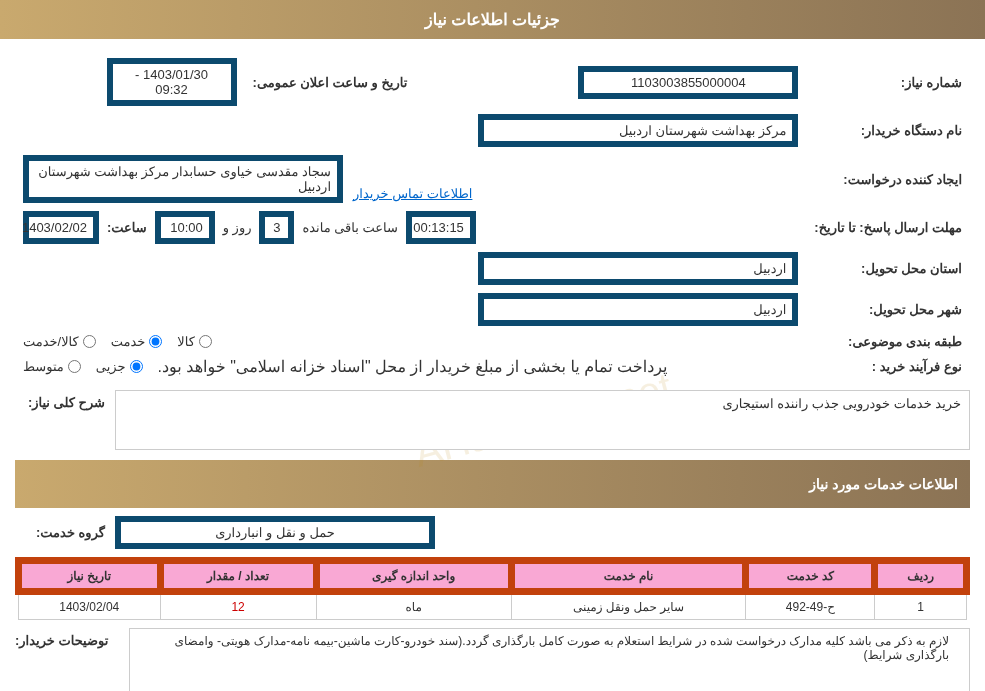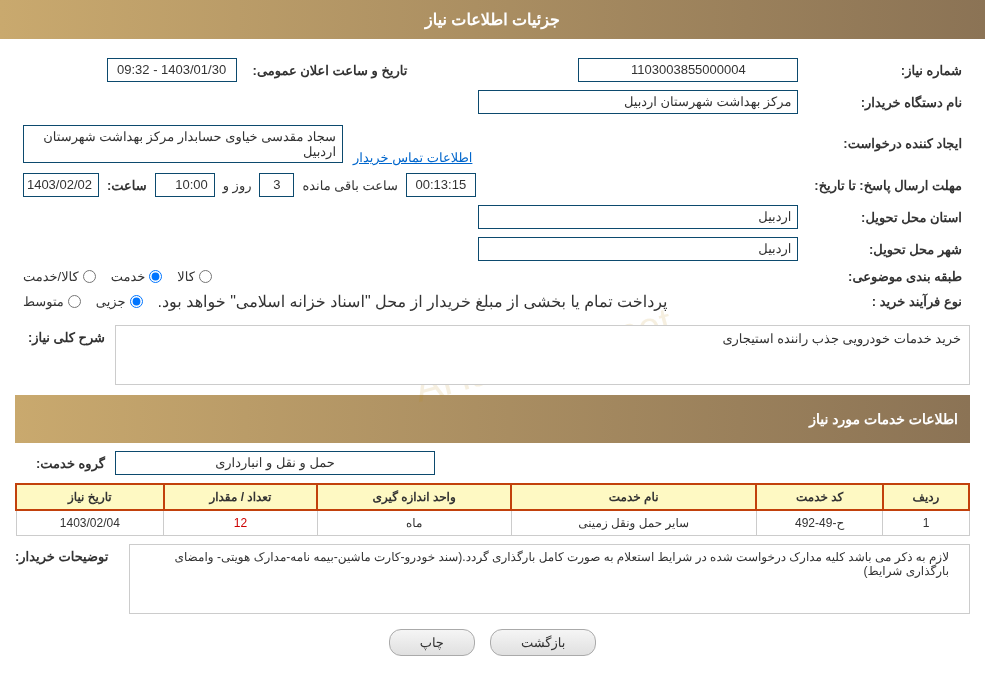--- a/index.html
+++ b/index.html
@@ -40,21 +40,21 @@
       text-align: right;
       font-weight: bold;
       white-space: nowrap;
       color: #333;
       width: 120px;
     }
     .value-cell {
       text-align: right;
     }
     .input-box {
-      border: 1px solid #0c4a6e;
+      border: 6px solid #0c4a6e;
       background: #fff;
       padding: 3px 6px;
       min-height: 24px;
       display: inline-block;
       text-align: right;
     }
     .input-medium {
       width: 220px;
     }
     .input-small {
@@ -98,22 +98,22 @@
       background: #fff;
       width: 100%;
       font-size: 13px;
     }
     .services-table {
       width: 100%;
       border-collapse: collapse;
       margin: 8px 0;
     }
     .services-table th {
-      background: #fef9c3;
-      border: 2px solid #c2410c;
+      background: #f9a8d4;
+      border: 7px solid #c2410c;
       padding: 5px 8px;
       text-align: center;
       font-weight: bold;
       font-size: 12px;
     }
     .services-table td {
       border: 1px solid #ccc;
       padding: 5px 8px;
       text-align: center;
       font-size: 12px;

